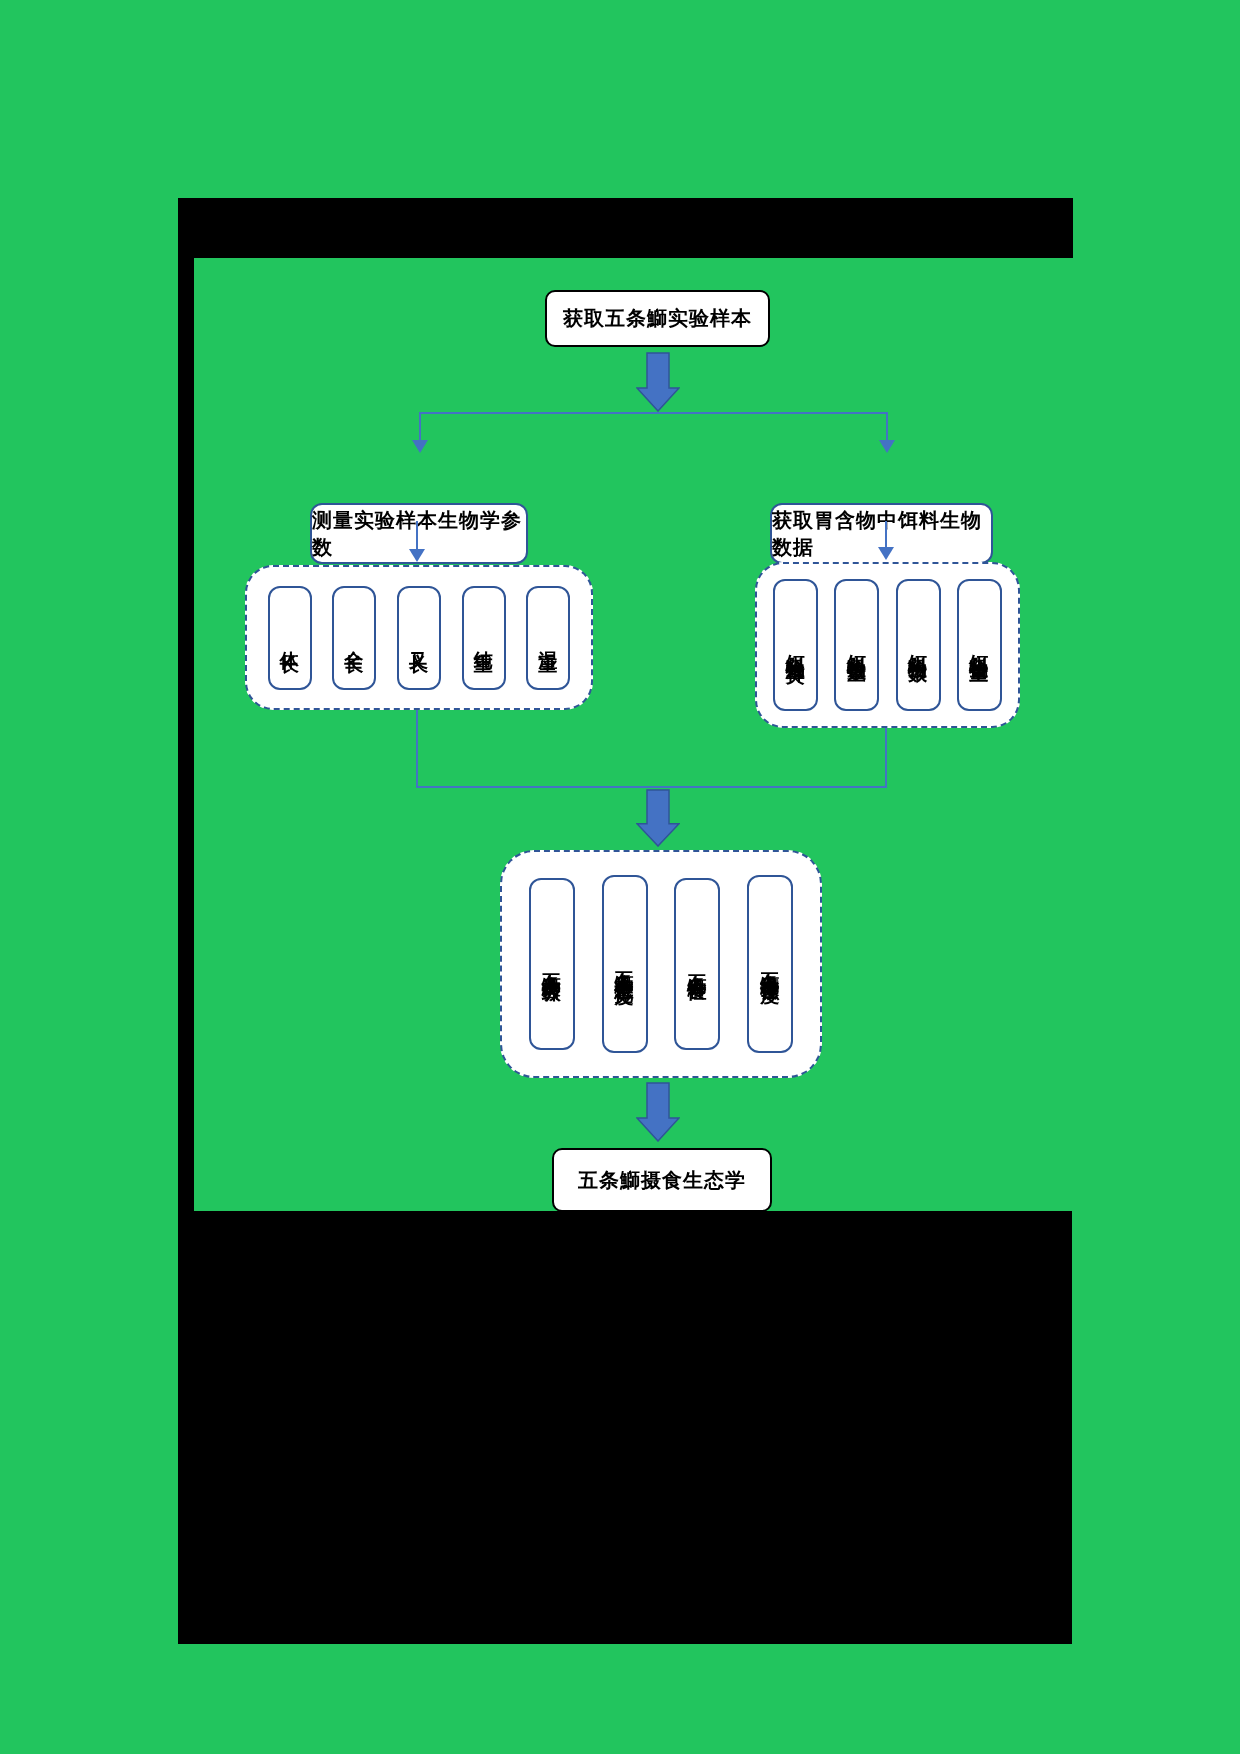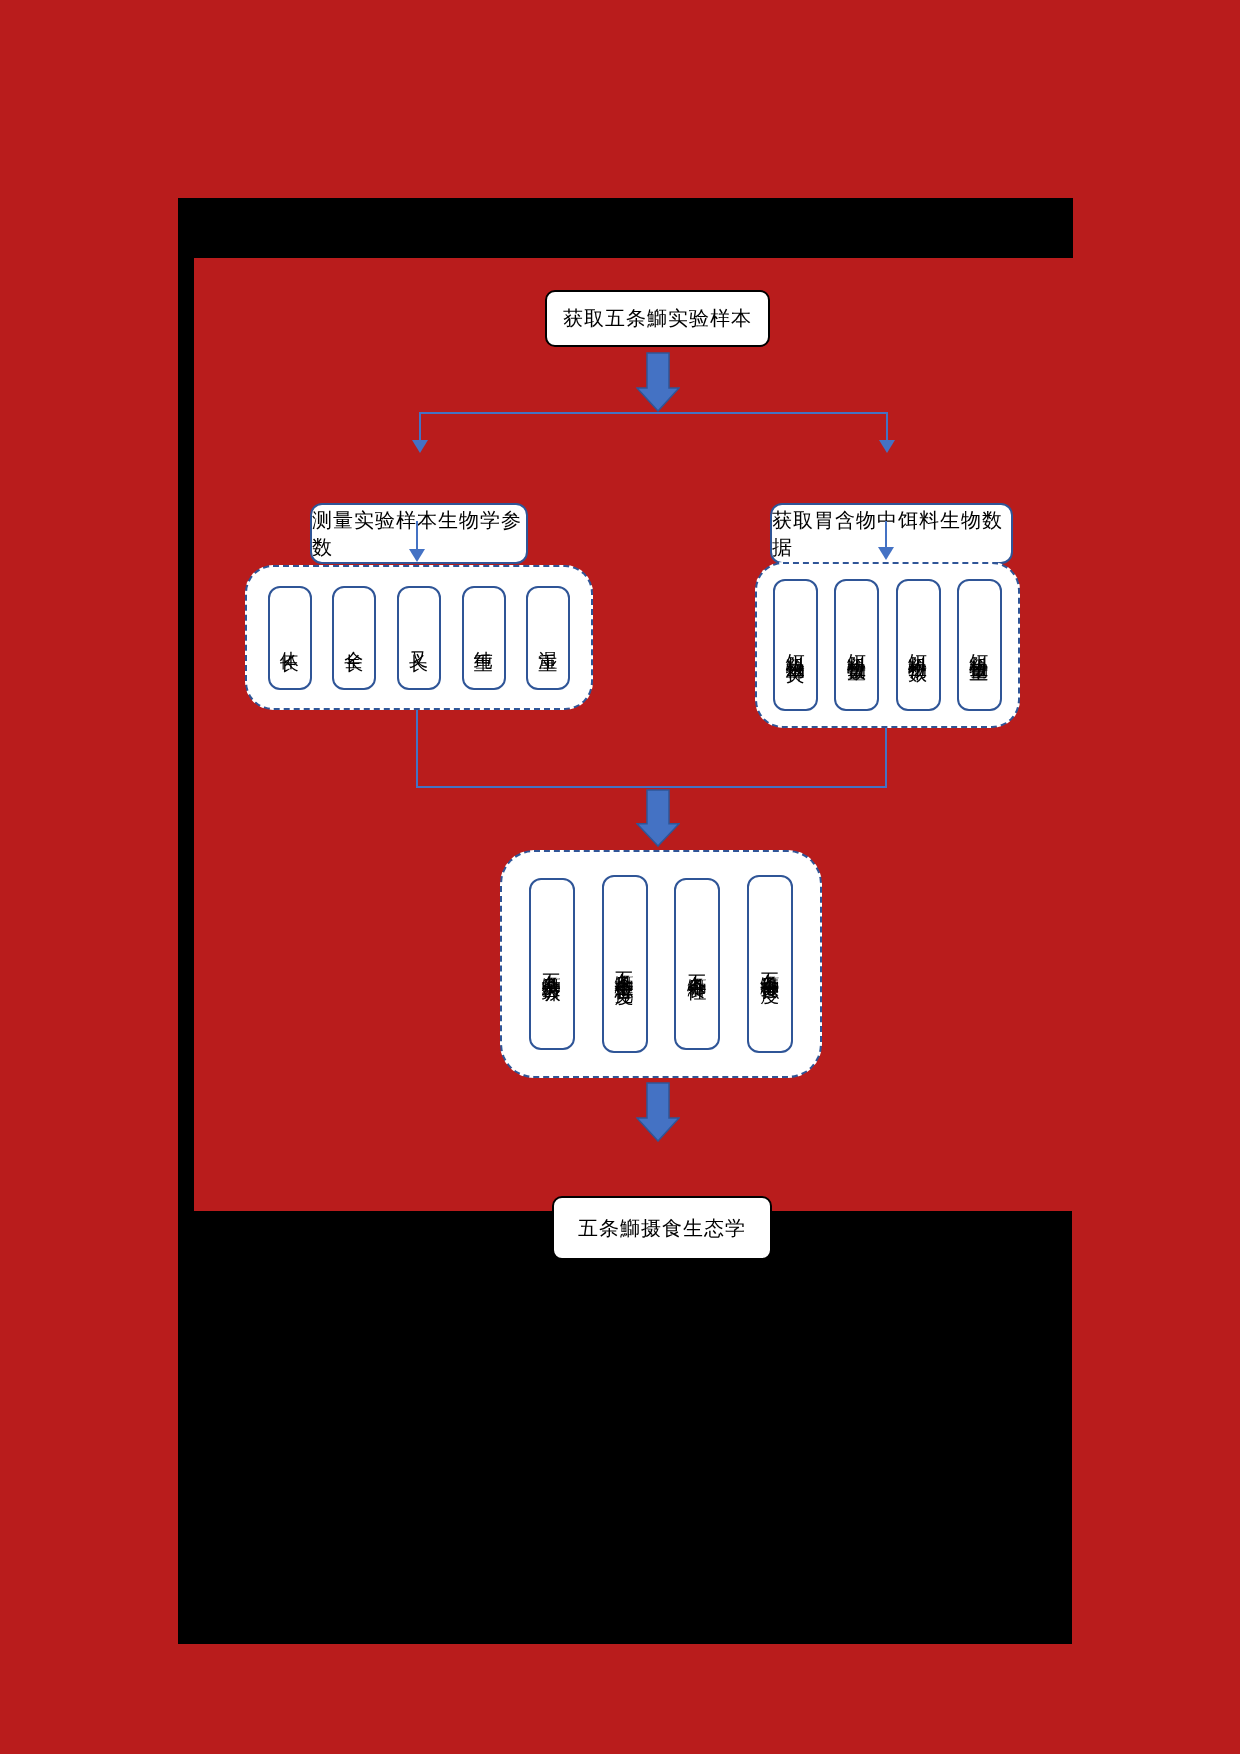--- a/index.html
+++ b/index.html
@@ -8,24 +8,25 @@
     --line:#4472C4;
     --node-border:#2F5597;
     --plain-border:#000000;
     --redaction:#000000;
   }
   *{margin:0;padding:0;box-sizing:border-box;}
   html,body{background:#ffffff;}
   .page{
     position:relative;
     width:1240px;height:1754px;
-    background:#b91c1c;
+    background:#22c55e;
     font-family:"DejaVu Serif","Liberation Serif",serif;
     color:#000;
     overflow:hidden;
+    font-weight:bold;
   }
   .abs{position:absolute;}
   .redact{background:var(--redaction);}
   
   .node-plain{
     border:2.5px solid var(--plain-border);
     border-radius:10px;
     display:flex;align-items:center;justify-content:center;
     font-size:20px;letter-spacing:1px;
     background:#fff;
@@ -91,21 +92,21 @@
 
   <div class="abs hline" style="left:419px;top:412px;width:469px;"></div>
   <div class="abs vline" style="left:419px;top:412px;height:28px;"></div>
   <div class="abs arrowhead" style="left:412px;top:440px;"></div>
   <div class="abs vline" style="left:886px;top:412px;height:28px;"></div>
   <div class="abs arrowhead" style="left:879px;top:440px;"></div>
 
   <div class="abs node-blue" style="left:310px;top:460px;width:218px;height:61px;">
     <span>测量实验样本生物学参数</span>
   </div>
-  <div class="abs node-blue" style="left:770px;top:460px;width:243px;height:61px;">
+  <div class="abs node-blue" style="left:770px;top:460px;width:223px;height:61px;">
     <span>获取胃含物中饵料生物数据</span>
   </div>
 
   <div class="abs vline" style="left:416px;top:521px;height:28px;"></div>
   <div class="abs arrowhead" style="left:409px;top:549px;"></div>
   <div class="abs vline" style="left:885px;top:521px;height:26px;"></div>
   <div class="abs arrowhead" style="left:878px;top:547px;"></div>
 
   <div class="abs group-dashed" style="left:245px;top:565px;width:348px;height:145px;">
     <div class="vnode" style="width:44px;height:104px;">
@@ -160,17 +161,17 @@
     </div>
     <div class="vnode" style="width:46px;height:178px;">
       <span>五条鰤摄食强度</span>
     </div>
   </div>
 
   <svg class="abs block-arrow" style="left:636px;top:1082px;" width="44" height="60" viewBox="0 0 44 60" preserveAspectRatio="none">
     <polygon points="11,1 33,1 33,36 43,36 22,59 1,36 11,36"></polygon>
   </svg>
 
-  <div class="abs node-plain" style="left:552px;top:1148px;width:220px;height:64px;margin-top:48px;">
+  <div class="abs node-plain" style="left:552px;top:1148px;width:220px;height:64px;">
     <span>五条鰤摄食生态学</span>
   </div>
 
 </div>
 
 </body></html>

